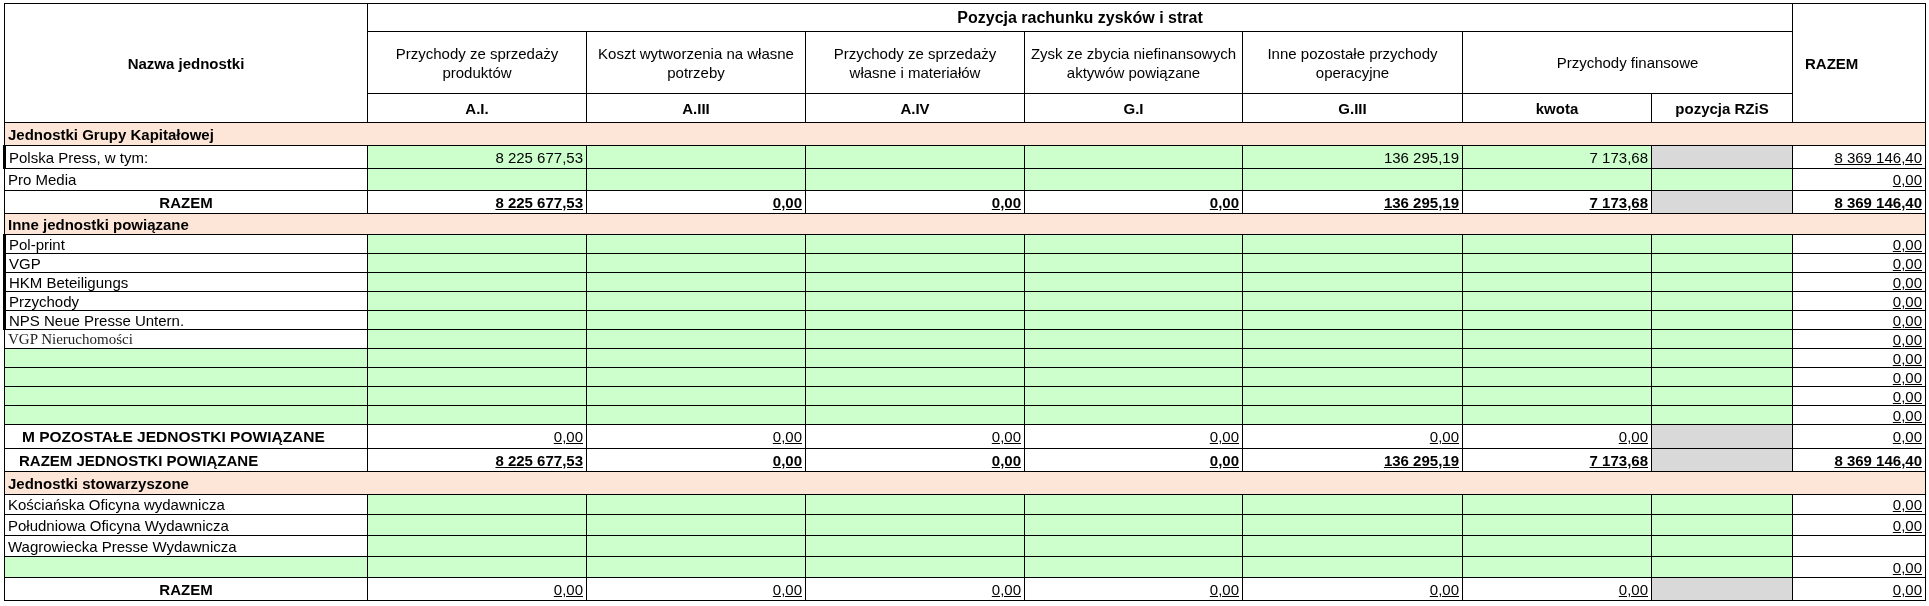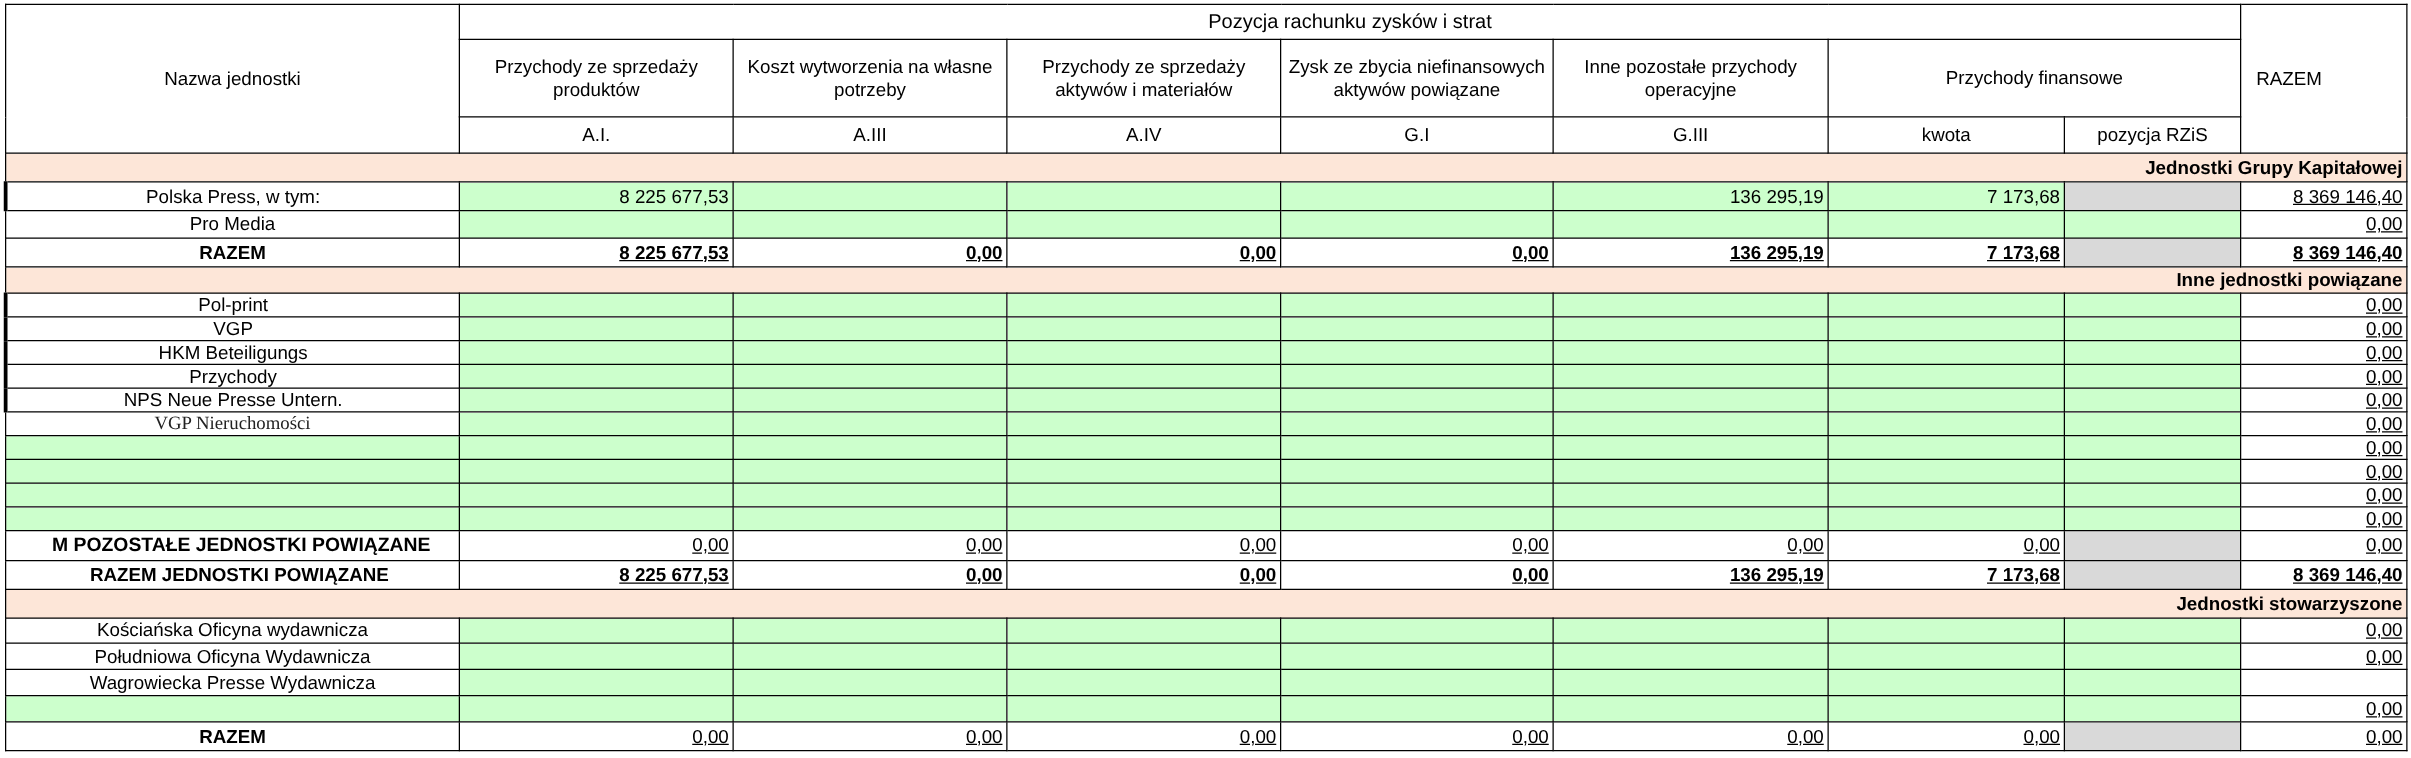--- a/index.html
+++ b/index.html
@@ -3,23 +3,23 @@
 <meta charset="utf-8">
 <style>
   html, body { margin:0; padding:0; background:#ffffff; }
   body { width:1929px; height:606px; position:relative; overflow:hidden;
          font-family:"Liberation Sans", sans-serif; color:#000; }
   #sheet { position:absolute; left:0; top:0; width:1929px; height:606px; }
   table.grid { border-collapse:collapse; table-layout:fixed; position:absolute; left:3px; top:3px; }
   table.grid td { border:1px solid #000; padding:0 3px; overflow:hidden; white-space:nowrap;
                   font-size:15px; line-height:1; box-sizing:border-box; }
   .hdr { text-align:center; font-size:15px; white-space:normal !important; line-height:19px !important; background:#fff; }
-  .hdr-b { font-weight:normal; }
-  .sect { background:#fde6d8; text-align:right; font-weight:bold; font-size:16px; }
-  .name { background:#fff; text-align:center; font-size:15.5px; }
+  .hdr-b { font-weight:bold; }
+  .sect { background:#fde6d8; text-align:left; font-weight:bold; font-size:16px; }
+  .name { background:#fff; text-align:left; font-size:15.5px; }
   .name-sm { font-size:14px; color:#222;font-family:Liberation Serif, serif; }
   .green { background:#ccffcc; }
   .gray { background:#d9d9d9; }
   .num { text-align:right; font-size:15.5px; }
   .bold { font-weight:bold; }
   .white { background:#fff;text-decoration:underline; }
   .ctr { text-align:center; }
   .thick-l { border-left:3px solid #000 !important; }
 </style>
 </head>
@@ -42,21 +42,21 @@
 
     <tr style="height:28px">
       <td class="hdr hdr-b" rowspan="3">Nazwa jednostki</td>
       <td class="hdr hdr-b" colspan="7" style="font-size:16px">Pozycja rachunku zysków i strat</td>
       <td class="hdr hdr-b" rowspan="3" style="text-align:left;padding-left:12px">RAZEM</td>
     </tr>
 
     <tr style="height:62px">
       <td class="hdr">Przychody ze sprzedaży produktów</td>
       <td class="hdr">Koszt wytworzenia na własne potrzeby</td>
-      <td class="hdr">Przychody ze sprzedaży aktywów i materiałów</td>
+      <td class="hdr">Przychody ze sprzedaży własne i materiałów</td>
       <td class="hdr">Zysk ze zbycia niefinansowych aktywów powiązane</td>
       <td class="hdr">Inne pozostałe przychody operacyjne</td>
       <td class="hdr" colspan="2">Przychody finansowe</td>
     </tr>
 
     <tr style="height:29px">
       <td class="hdr hdr-b">A.I.</td>
       <td class="hdr hdr-b">A.III</td>
       <td class="hdr hdr-b">A.IV</td>
       <td class="hdr hdr-b">G.I</td>

